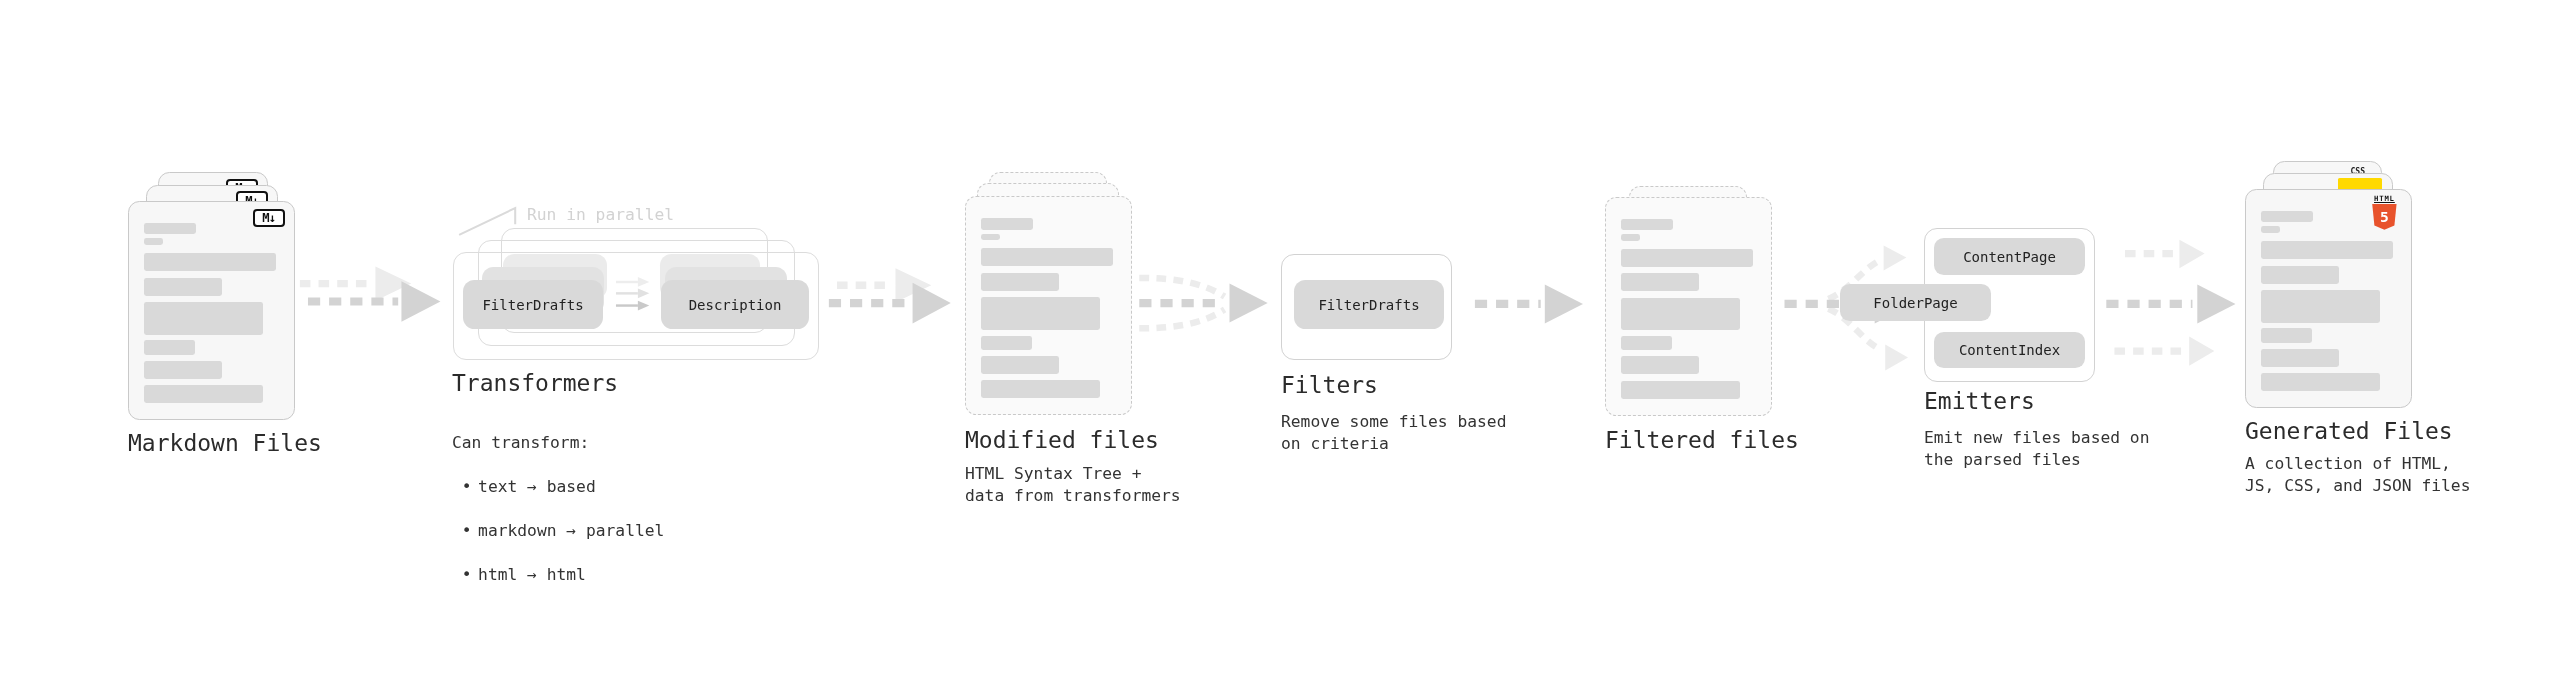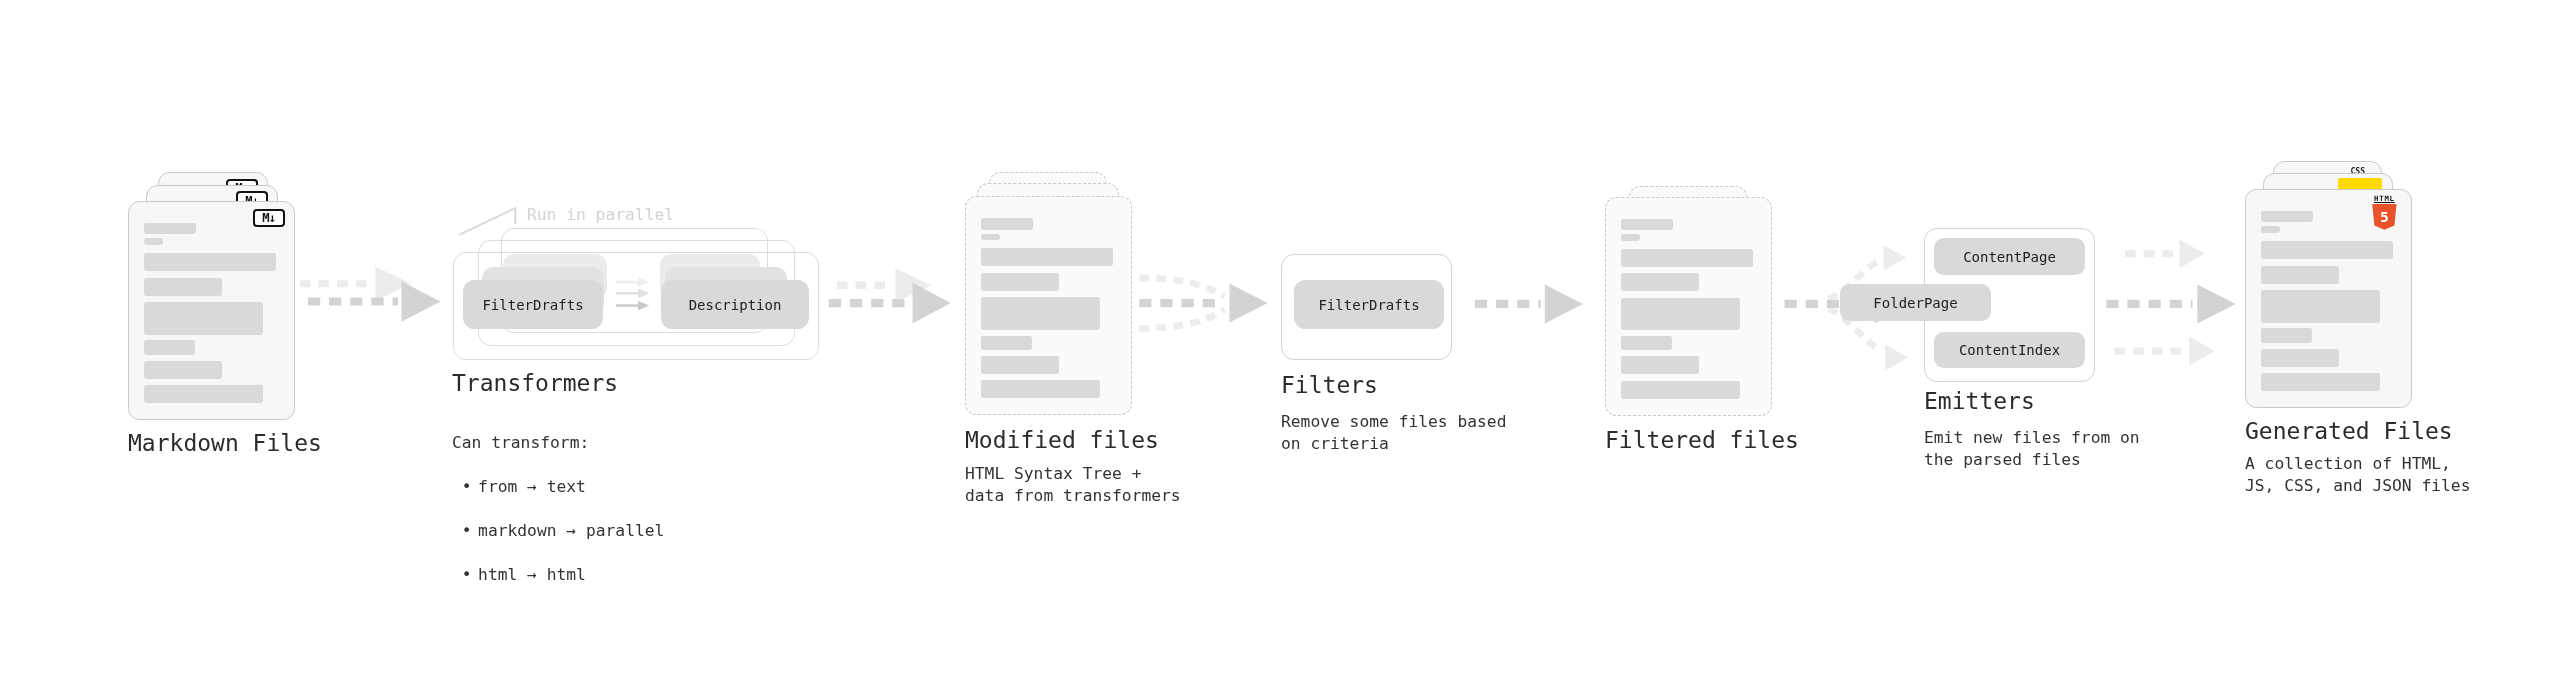--- a/index.html
+++ b/index.html
@@ -159,21 +159,21 @@
 <div class="pill ghost2" style="left:665px;top:267px;width:122px;height:47px"></div>
 <div class="pill" style="left:463px;top:280px;width:140px;height:49px">FilterDrafts</div>
 <div class="pill" style="left:661px;top:280px;width:148px;height:49px">Description</div>
 
 <div class="annotation" style="left:527px;top:205px">Run in parallel</div>
 <div class="heading" style="left:452px;top:371px">Transformers</div>
 <div class="caption" style="left:452px;top:410px">
   <div>Can transform:</div>
   <div class="bullet-row">
     <span class="g">•</span>
-    <span>from → text</span>
+    <span>text → based</span>
   </div>
   <div class="bullet-row">
     <span class="g">•</span>
     <span>markdown → parallel</span>
   </div>
   <div class="bullet-row">
     <span class="g">•</span>
     <span>html → html</span>
   </div>
 </div>
@@ -219,21 +219,21 @@
       </div>
   </div>
 </div>
 <div class="heading" style="left:1605px;top:428px">Filtered files</div>
 
 <div class="frame strong" style="left:1924px;top:228px;width:171px;height:154px"></div>
 <div class="pill" style="left:1934px;top:238px;width:151px;height:37px;border-radius:9.8px">ContentPage</div>
 <div class="pill" style="left:1840px;top:284px;width:151px;height:37px;border-radius:9.8px">FolderPage</div>
 <div class="pill" style="left:1934px;top:332px;width:151px;height:36px;border-radius:9.8px">ContentIndex</div>
 <div class="heading" style="left:1924px;top:389px">Emitters</div>
-<div class="caption" style="left:1924px;top:427px">Emit new files from on
+<div class="caption" style="left:1924px;top:427px">Emit new files based on
 the parsed files</div>
 
 <div class="abs" style="left:2245px;top:161px;width:167px;height:268px">
   <div class="card" style="left:28.4px;top:0;width:109px;height:65px">
     <div class="css-badge">
       <span class="t">CSS</span>
       <span class="u"></span>
     </div>
   </div>
   <div class="card" style="left:18px;top:12.2px;width:130px;height:73px">

